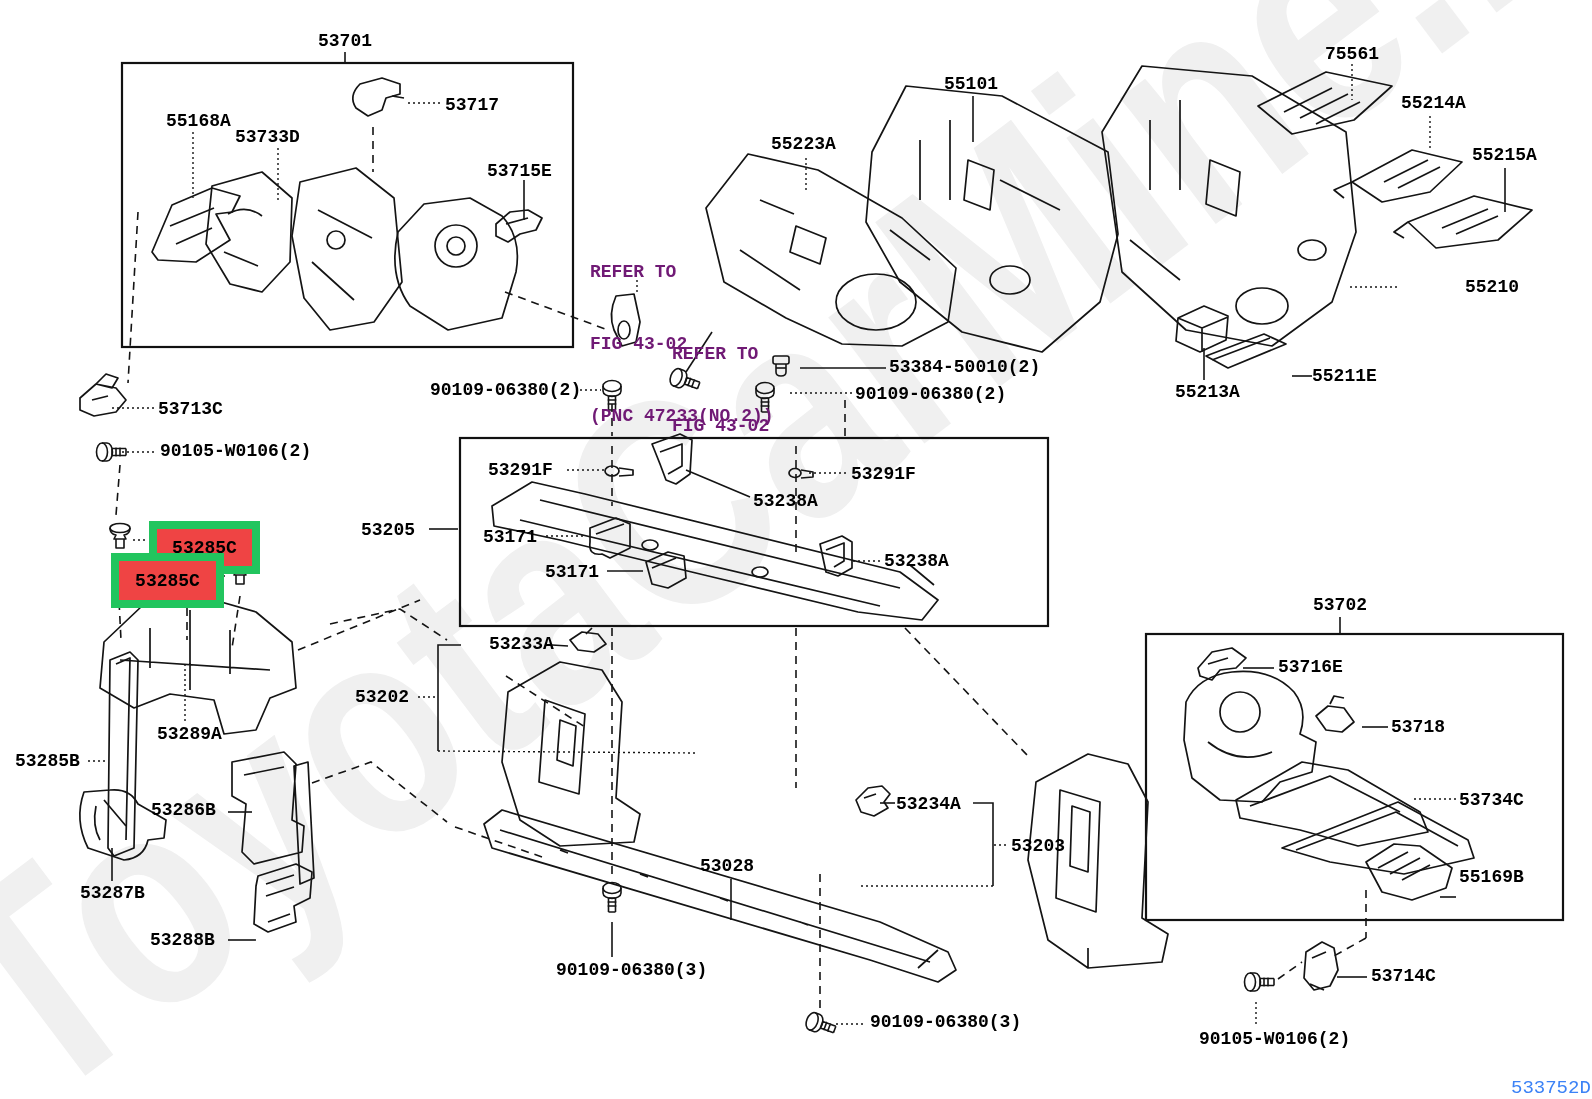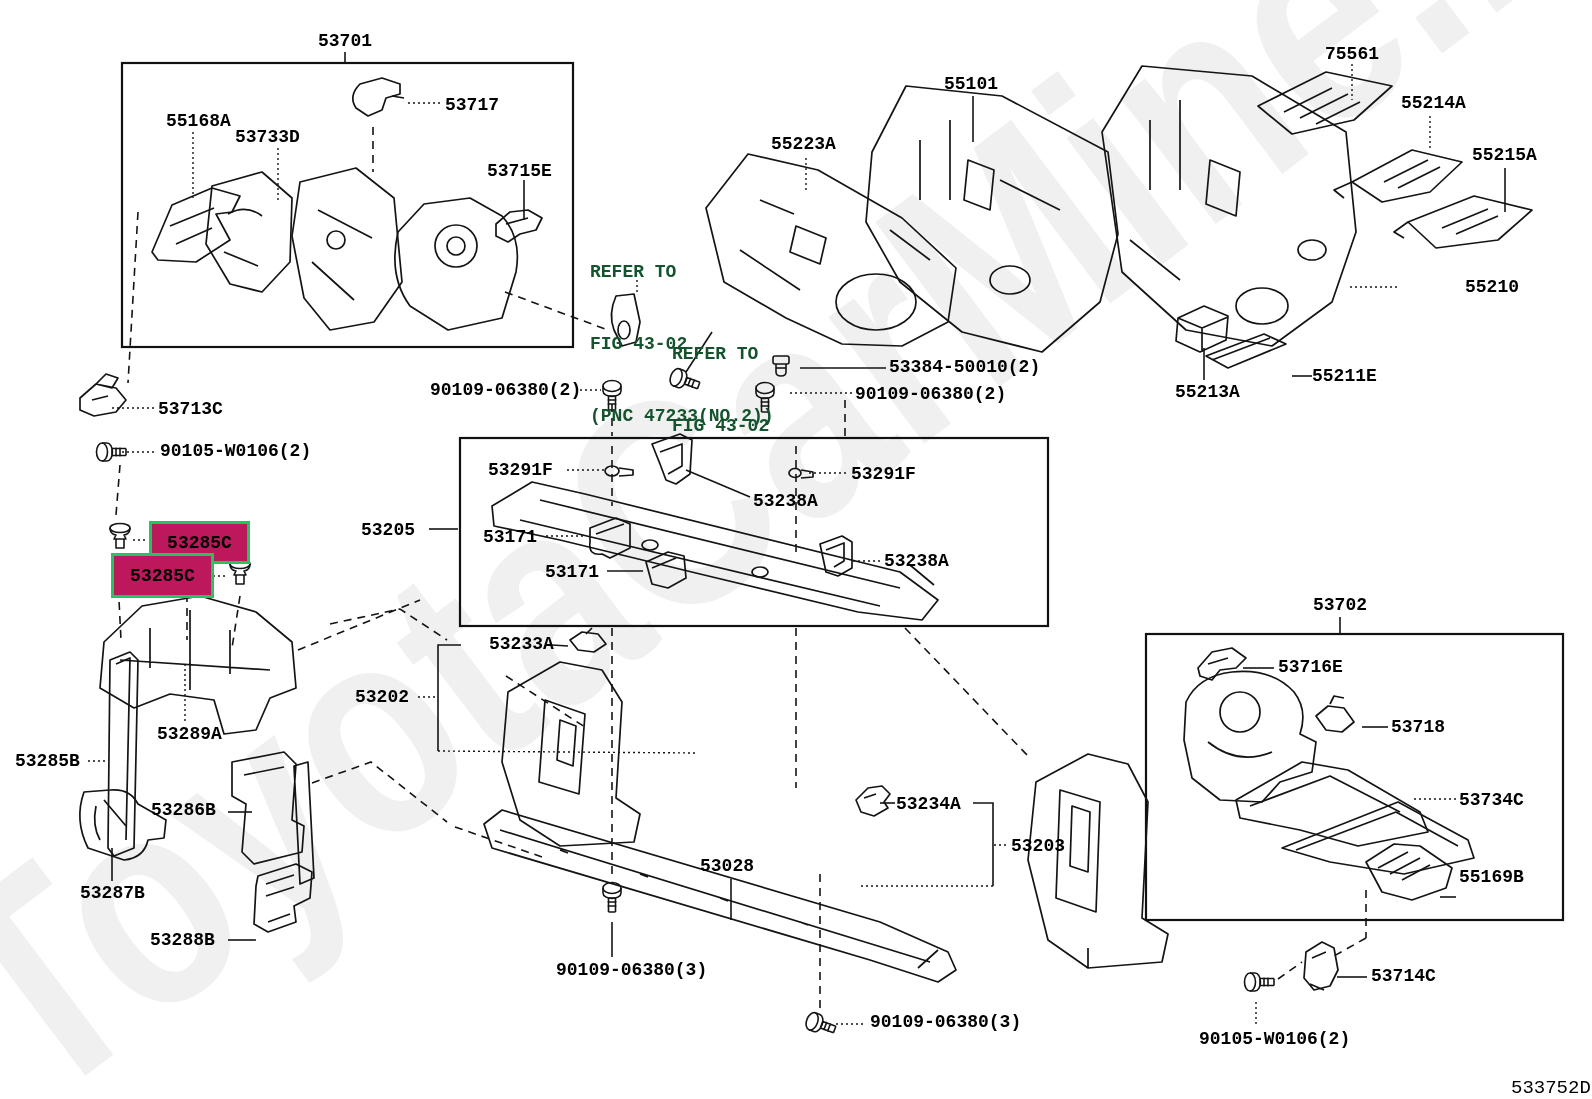--- a/index.html
+++ b/index.html
@@ -2,26 +2,26 @@
 <html><head>
 <meta charset="utf-8">
 <style>
   html,body{margin:0;padding:0;background:#fff;}
   .stage{position:relative;width:1592px;height:1099px;background:#ffffff;overflow:hidden;
          font-family:"Liberation Mono",monospace;}
   .art{position:absolute;left:0;top:0;z-index:1;}
   .lbl{position:absolute;white-space:pre;font:700 18px/20px "Liberation Mono",monospace;
        color:#000;z-index:2;cursor:default;}
   .note{position:absolute;white-space:pre;font:700 18px/24px "Liberation Mono",monospace;
-        color:#14532d;z-index:2;}
-  .hl{position:absolute;z-index:3;border:3px solid #22c55e;background:#be185d;
+        color:#701a75;z-index:2;}
+  .hl{position:absolute;z-index:3;border:8px solid #22c55e;background:#ef4444;
       display:flex;align-items:center;justify-content:center;}
   .hl .lbl{position:static;}
   .code{position:absolute;white-space:pre;font:400 19px/20px "Liberation Mono",monospace;
-        color:#000000;z-index:2;}
+        color:#3b82f6;z-index:2;}
 </style>
 </head>
 <body>
 
 <div class="stage">
 
   <svg class="art" width="1592" height="1099" viewBox="0 0 1592 1099">
     <defs>
       <g id="bolt" fill="none" stroke="#141414" stroke-width="1.6">
         <ellipse cx="0" cy="-2" rx="9" ry="5.5"></ellipse>

